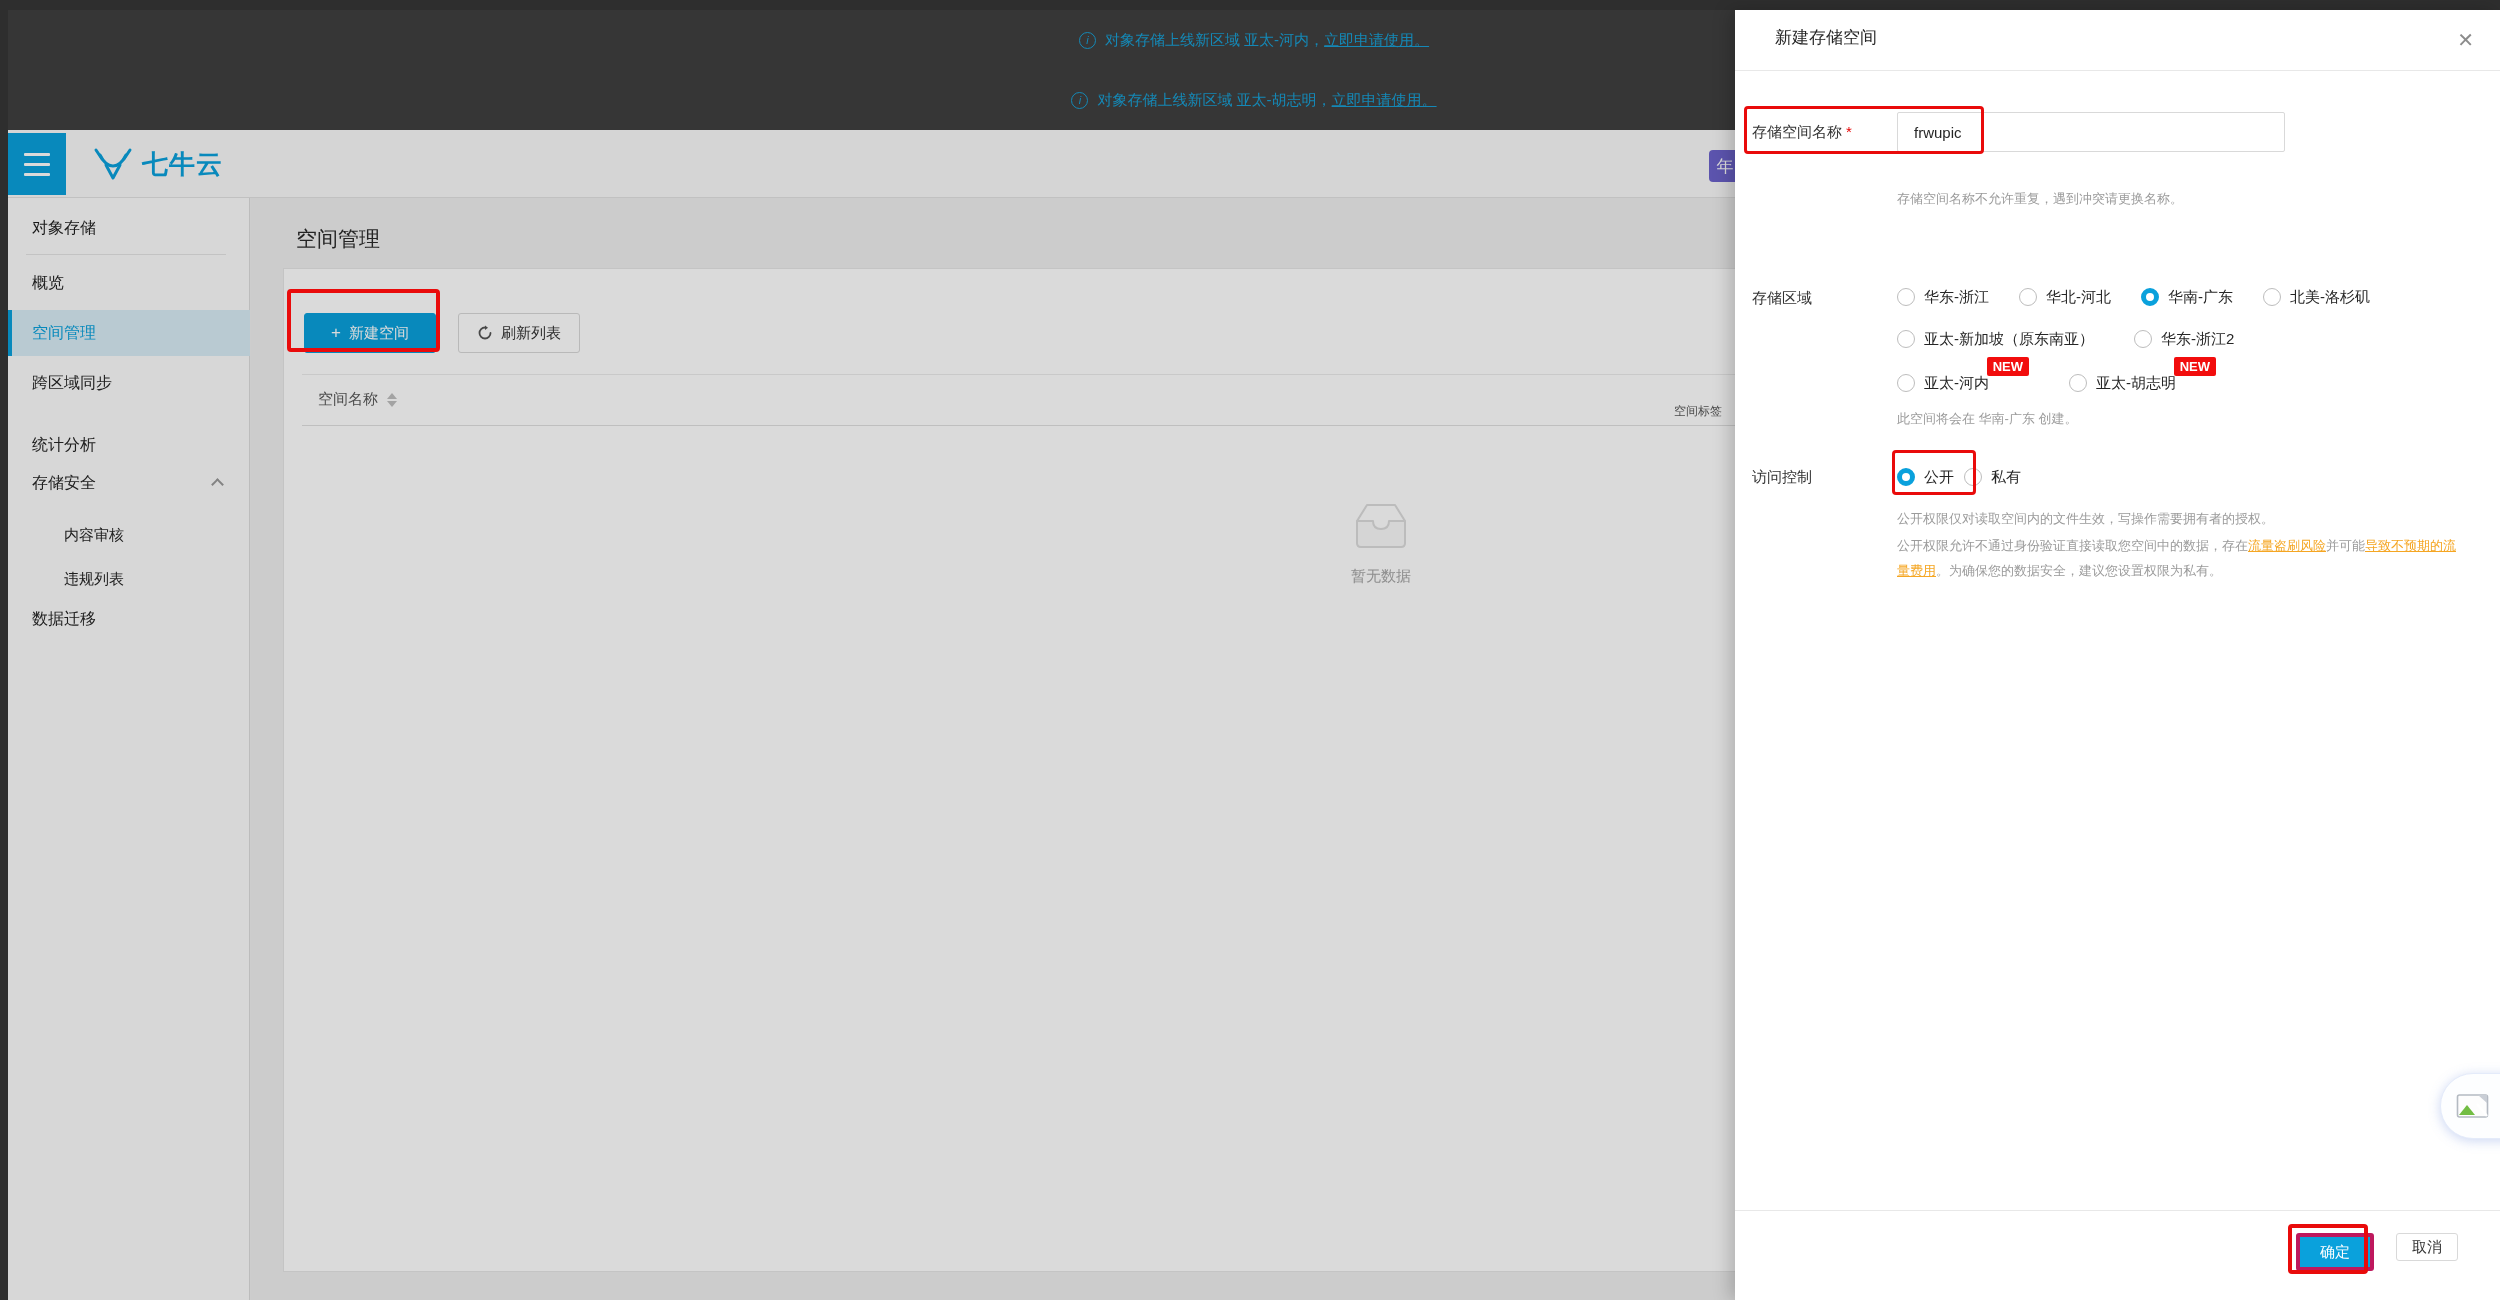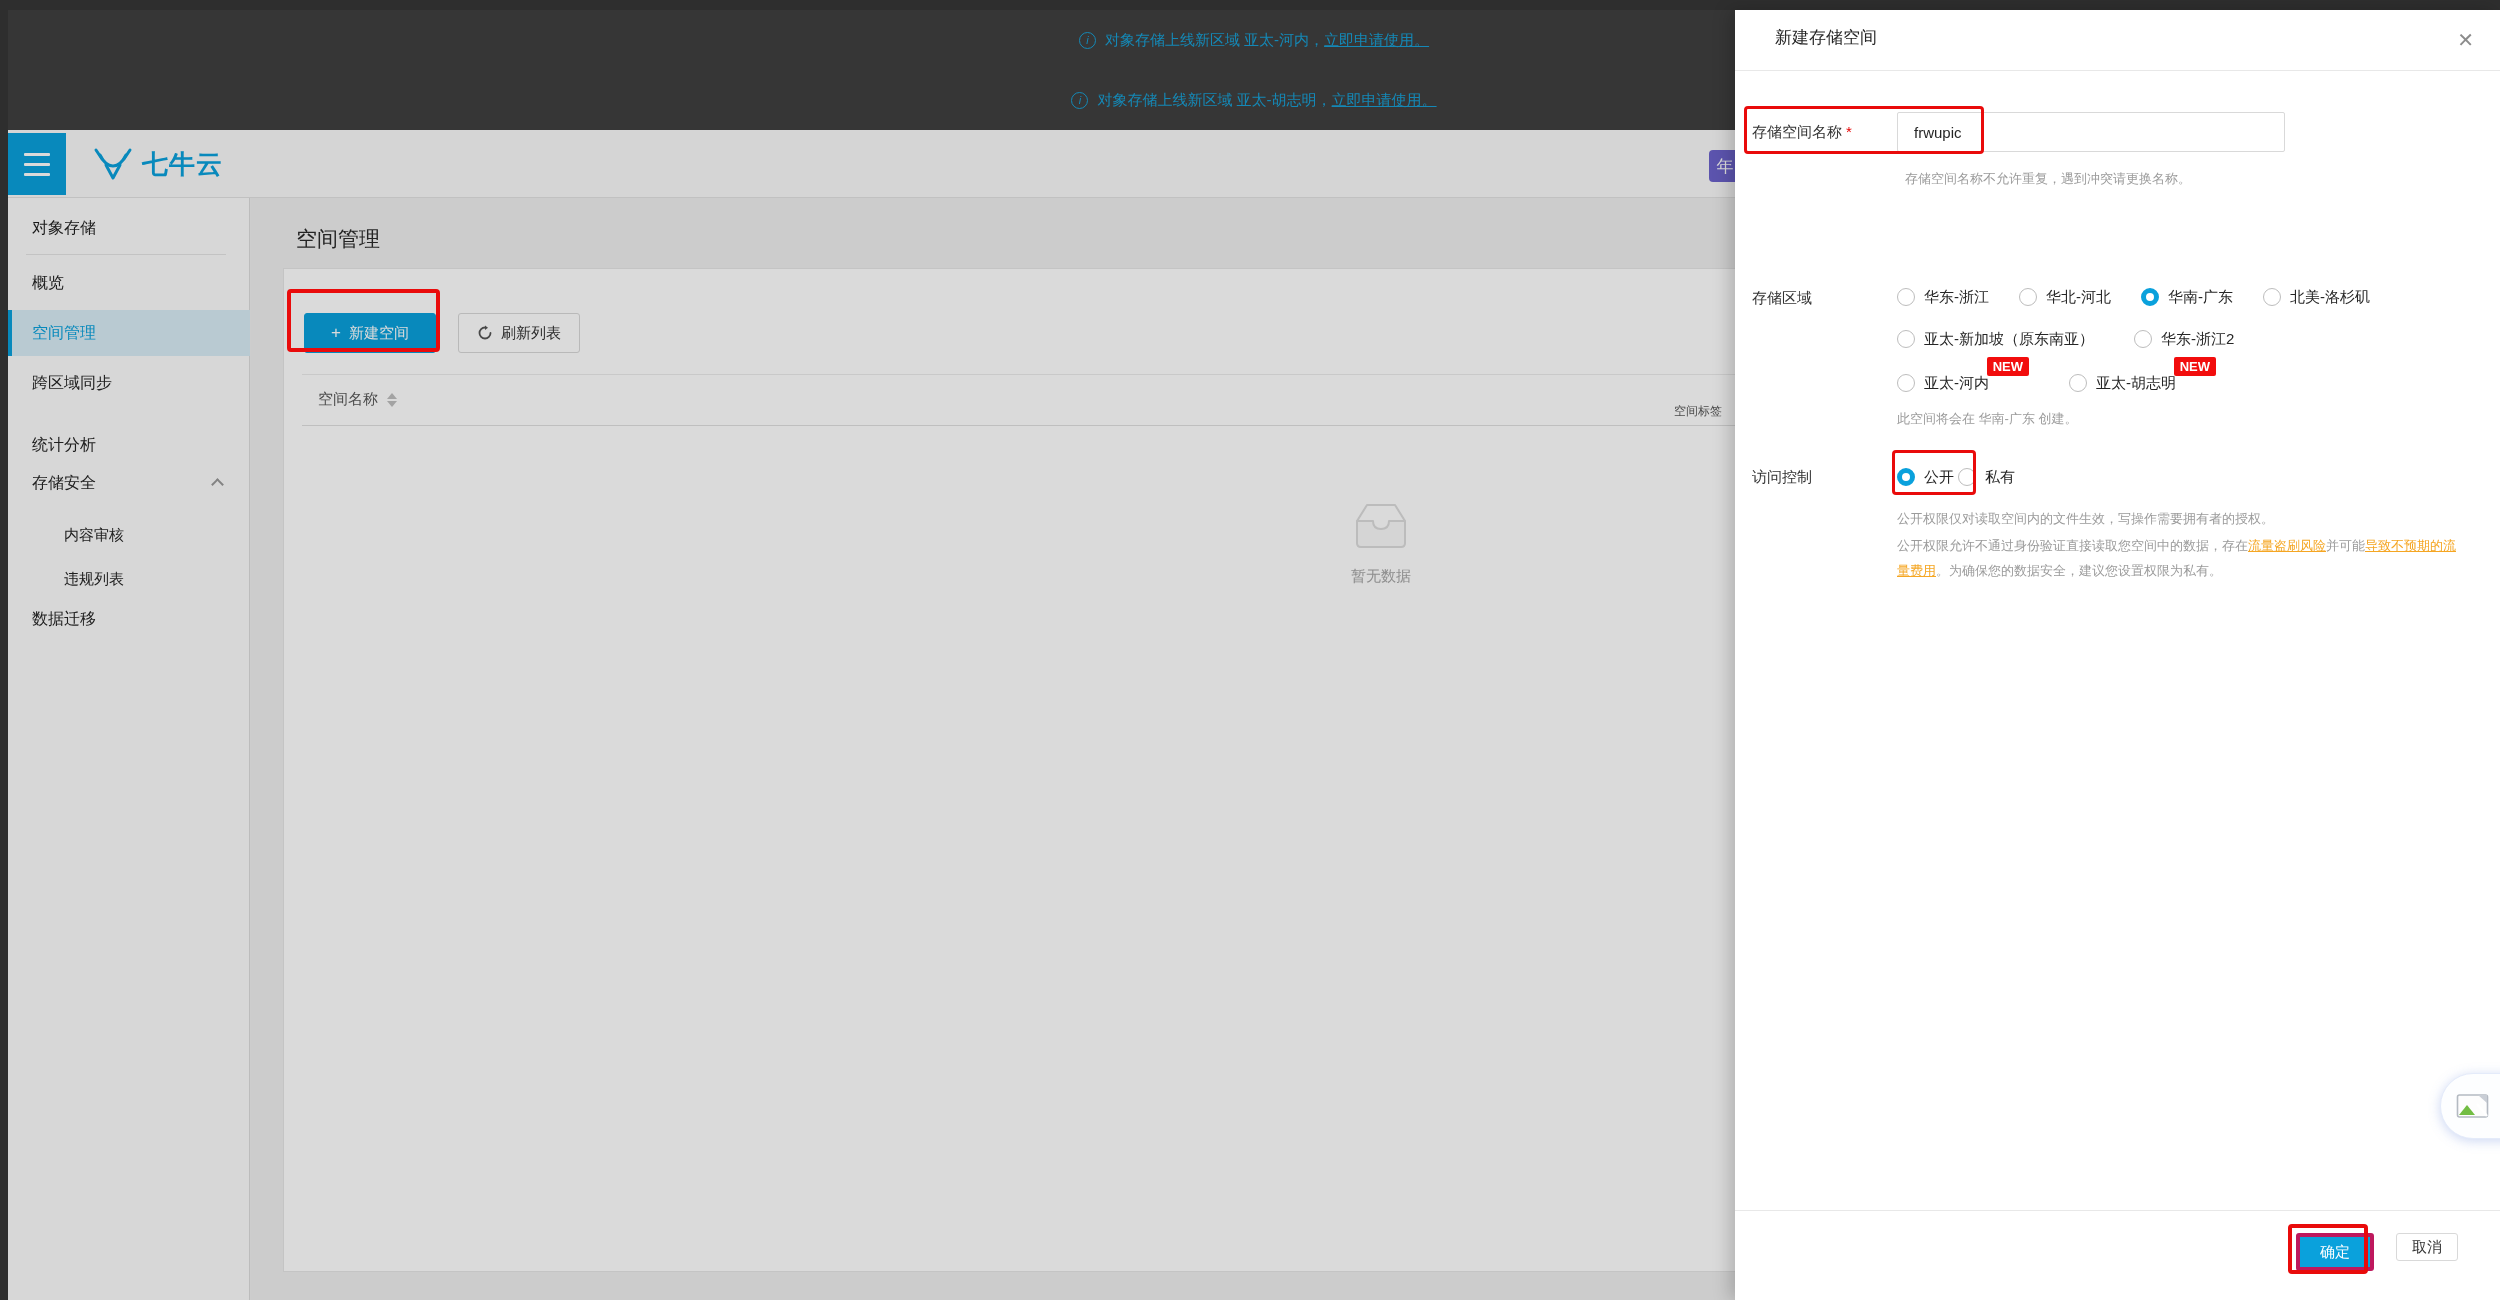--- a/index.html
+++ b/index.html
@@ -174,21 +174,21 @@
 
     <div class="drawer">
       <div class="drawer-title">新建存储空间</div>
       <div class="drawer-close">✕</div>
       <div class="drawer-divider"></div>
 
       <div class="f-label" style="top:113px;">
         <span>存储空间名称</span><span class="req">*</span>
       </div>
       <input class="name-input" type="text" value="frwupic" style="">
-      <div class="help" style="top:158px;margin-left:8px;">存储空间名称不允许重复，遇到冲突请更换名称。</div>
+      <div class="help" style="top:178px;">存储空间名称不允许重复，遇到冲突请更换名称。</div>
 
       <div class="f-label" style="top:279px;">存储区域</div>
       <div class="radio-row" style="top:270px;height:34px;">
         <span class="radio-item">
           <span class="radio"></span>
           <span class="radio-label">华东-浙江</span>
         </span>
         <span class="radio-item">
           <span class="radio"></span>
           <span class="radio-label">华北-河北</span>
@@ -221,21 +221,21 @@
         <span class="radio-item">
           <span class="radio"></span>
           <span class="radio-label">亚太-胡志明</span>
           <span class="new-badge">NEW</span>
         </span>
       </div>
       <div class="help" style="top:398px;">此空间将会在 华南-广东 创建。</div>
 
       <div class="f-label" style="top:458px;">访问控制</div>
       <div class="radio-row" style="top:448px;height:38px;">
-        <span class="radio-item" style="margin-right:4px;justify-content:center;">
+        <span class="radio-item" style="margin-right:10px;justify-content:center;">
           <span class="radio checked"></span>
           <span class="radio-label">公开</span>
         </span>
         <span class="radio-item">
           <span class="radio"></span>
           <span class="radio-label">私有</span>
         </span>
       </div>
       <div class="help" style="top:498px;">公开权限仅对读取空间内的文件生效，写操作需要拥有者的授权。</div>
       <div class="help" style="top:523px;width:568px;line-height:25px;">

